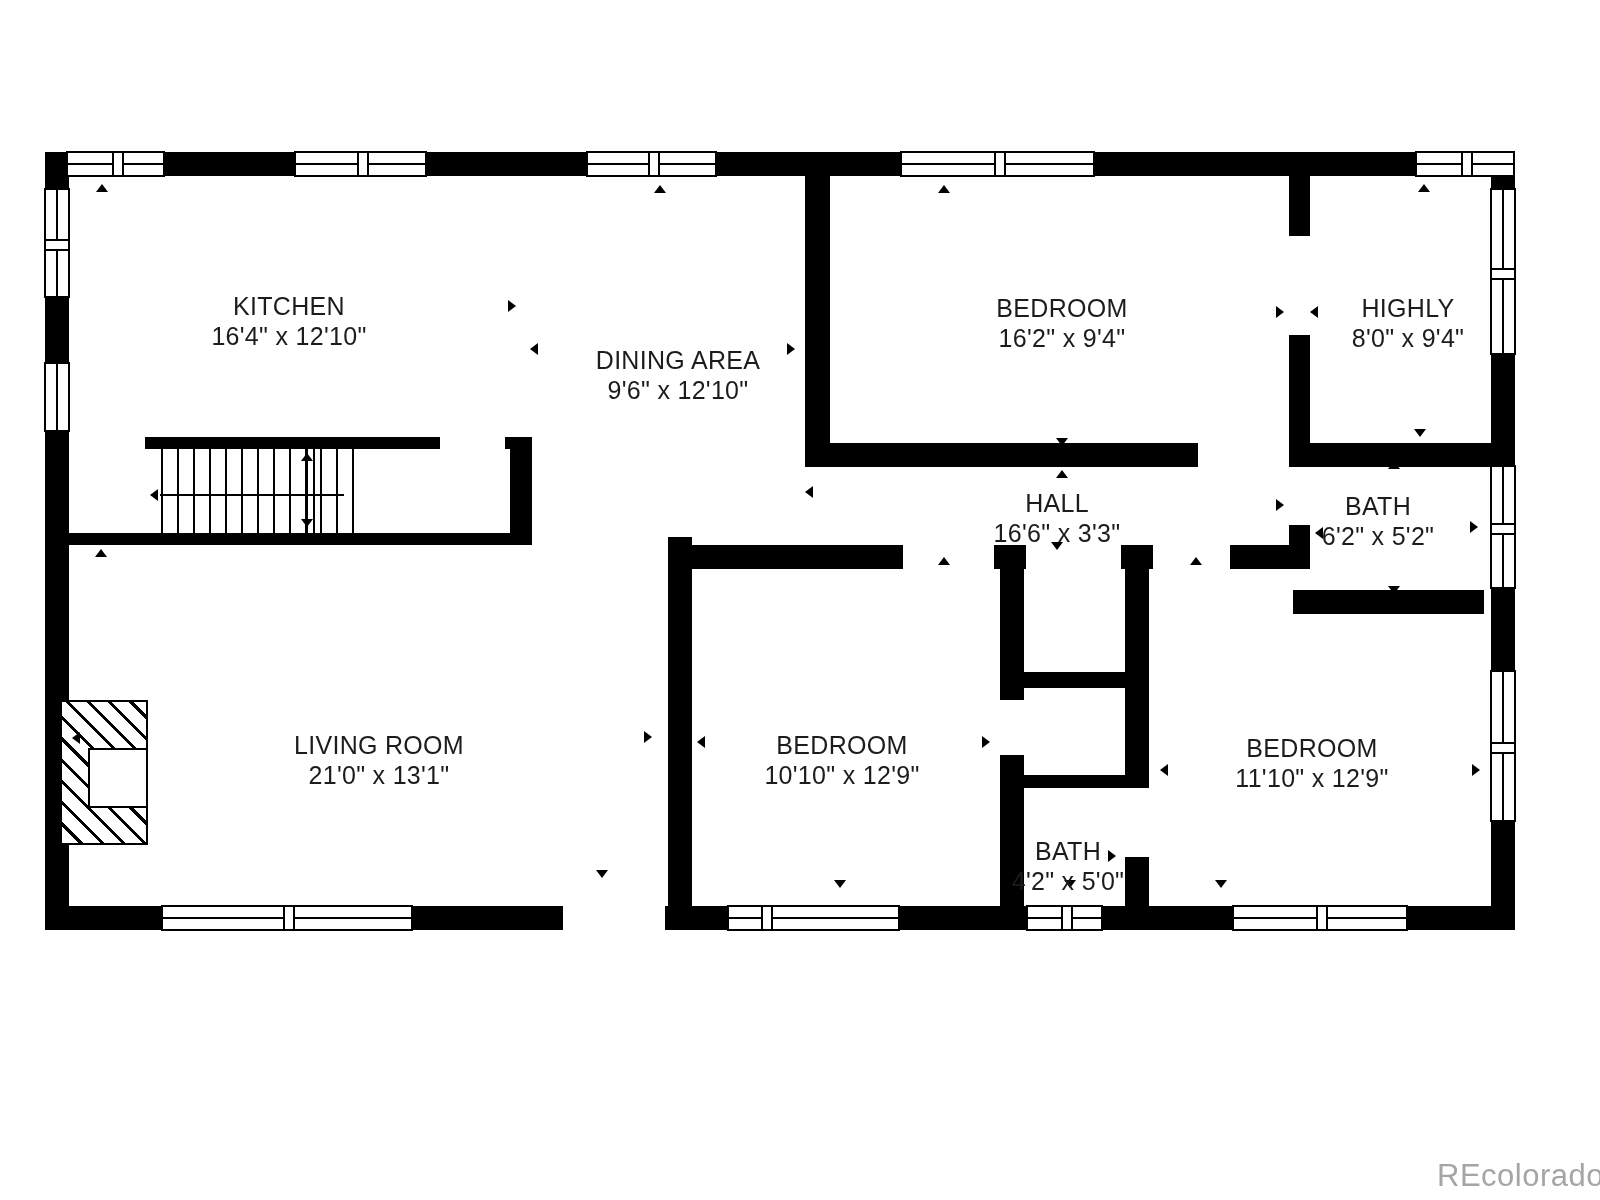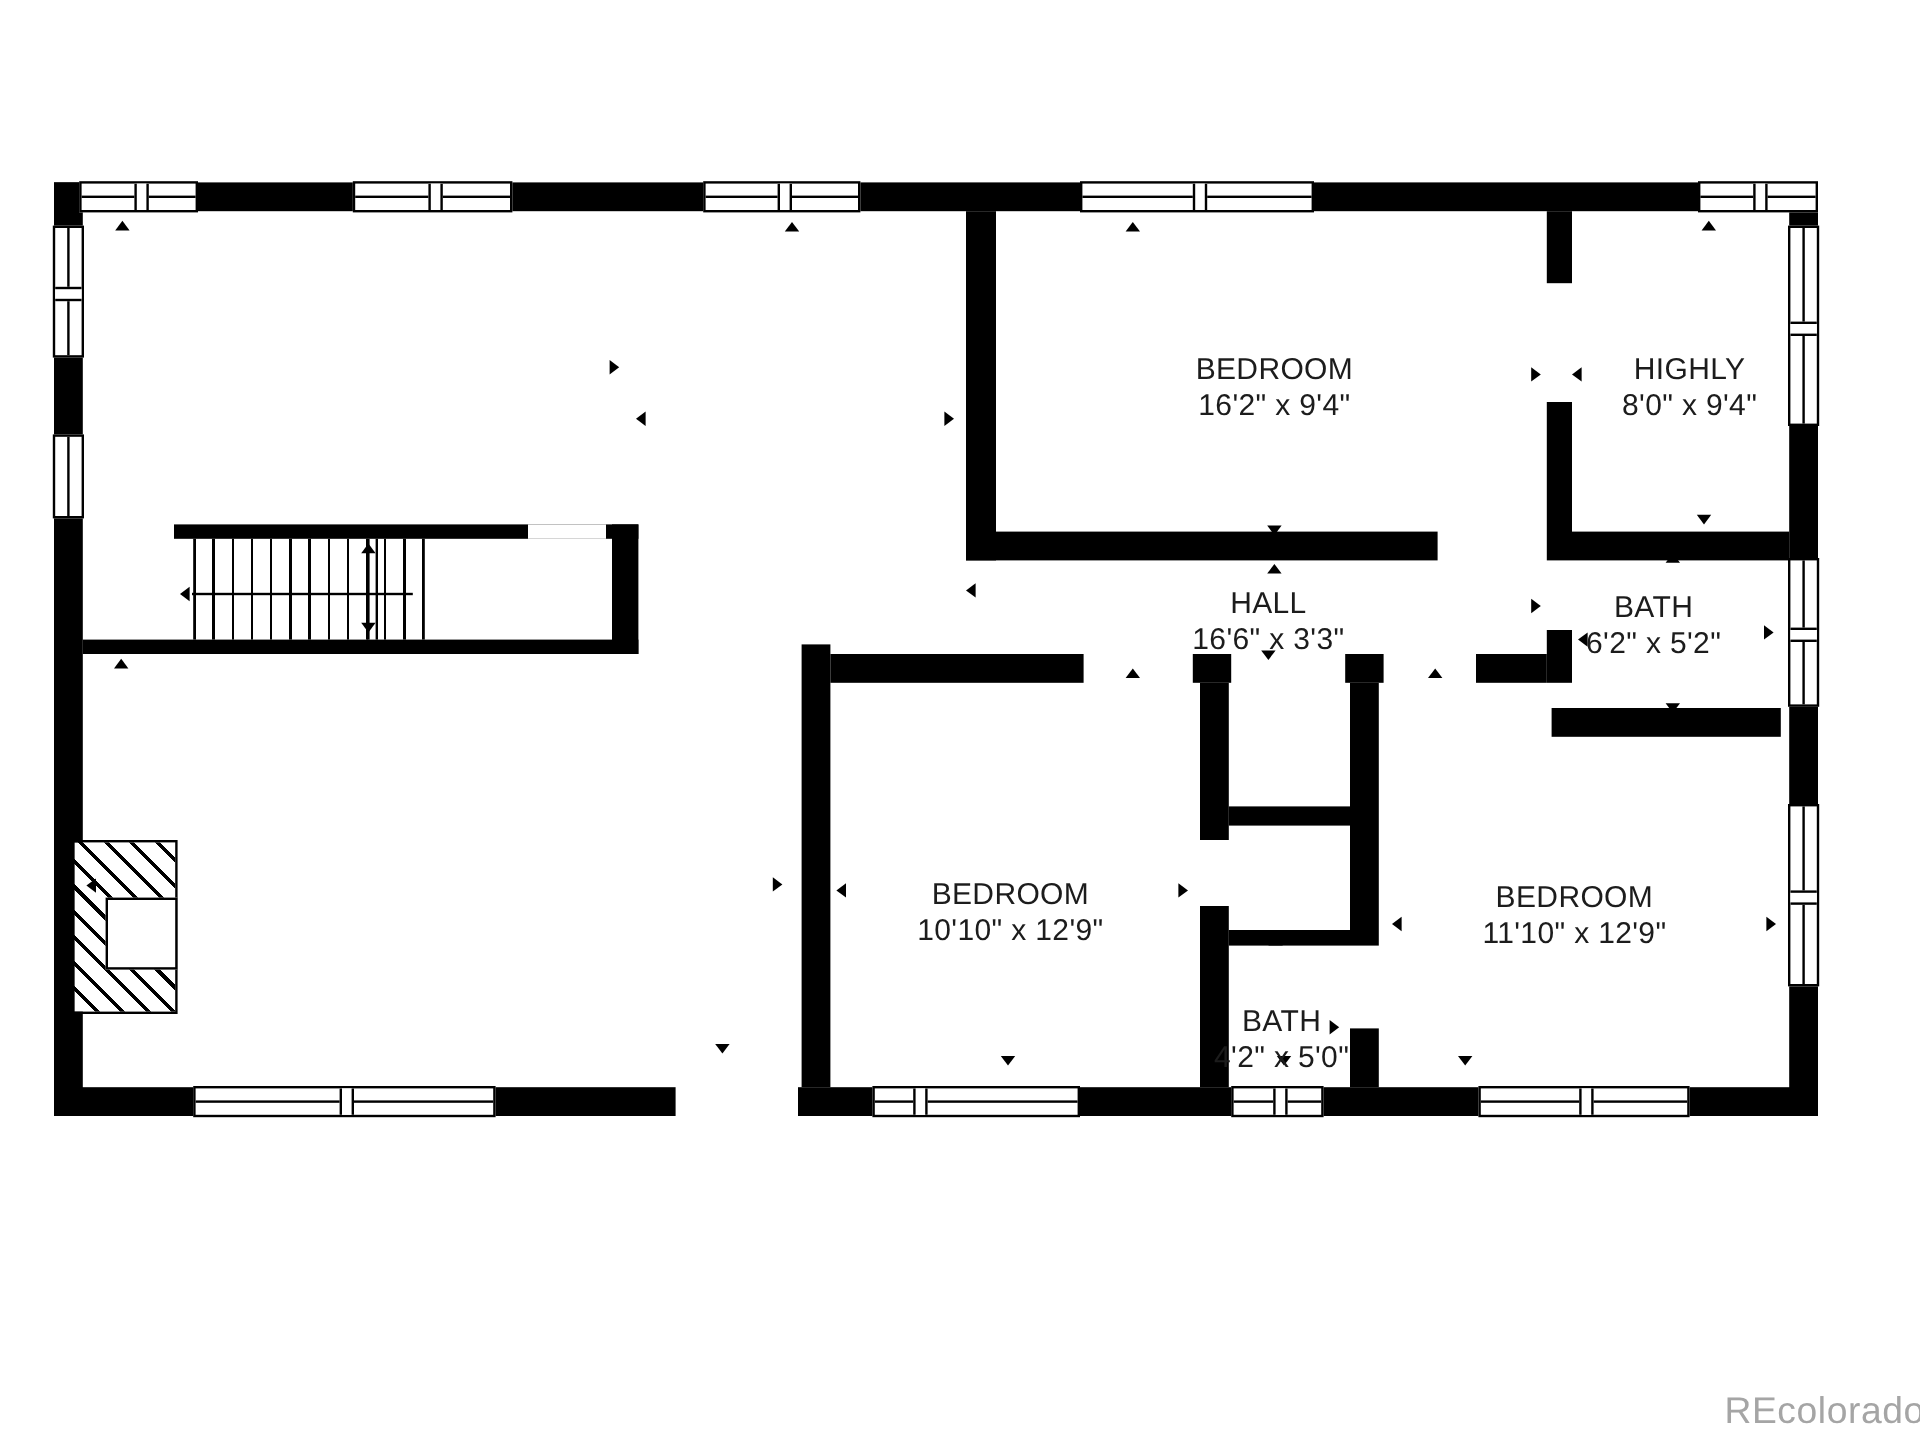--- a/index.html
+++ b/index.html
@@ -154,36 +154,48 @@
   <div class="ar ar-right" style="left:508px;top:300px"></div>
   <div class="ar ar-right" style="left:787px;top:343px"></div>
   <div class="ar ar-right" style="left:1276px;top:306px"></div>
   <div class="ar ar-right" style="left:1276px;top:499px"></div>
   <div class="ar ar-right" style="left:644px;top:731px"></div>
   <div class="ar ar-right" style="left:982px;top:736px"></div>
   <div class="ar ar-right" style="left:1472px;top:764px"></div>
   <div class="ar ar-right" style="left:1108px;top:850px"></div>
   <div class="ar ar-right" style="left:1470px;top:521px"></div>
 
+  <div class="room-label" style="left:289px;top:321px">
+    <div>KITCHEN</div>
+    <div>16'4" x 12'10"</div>
+  </div>
+  <div class="room-label" style="left:678px;top:375px">
+    <div>DINING AREA</div>
+    <div>9'6" x 12'10"</div>
+  </div>
   <div class="room-label" style="left:1062px;top:323px">
     <div>BEDROOM</div>
     <div>16'2" x 9'4"</div>
   </div>
   <div class="room-label" style="left:1408px;top:323px">
     <div>HIGHLY</div>
     <div>8'0" x 9'4"</div>
   </div>
   <div class="room-label" style="left:1057px;top:518px">
     <div>HALL</div>
     <div>16'6" x 3'3"</div>
   </div>
   <div class="room-label" style="left:1378px;top:521px">
     <div>BATH</div>
     <div>6'2" x 5'2"</div>
   </div>
+  <div class="room-label" style="left:379px;top:760px">
+    <div>LIVING ROOM</div>
+    <div>21'0" x 13'1"</div>
+  </div>
   <div class="room-label" style="left:842px;top:760px">
     <div>BEDROOM</div>
     <div>10'10" x 12'9"</div>
   </div>
   <div class="room-label" style="left:1312px;top:763px">
     <div>BEDROOM</div>
     <div>11'10" x 12'9"</div>
   </div>
   <div class="room-label" style="left:1068px;top:866px">
     <div>BATH</div>

